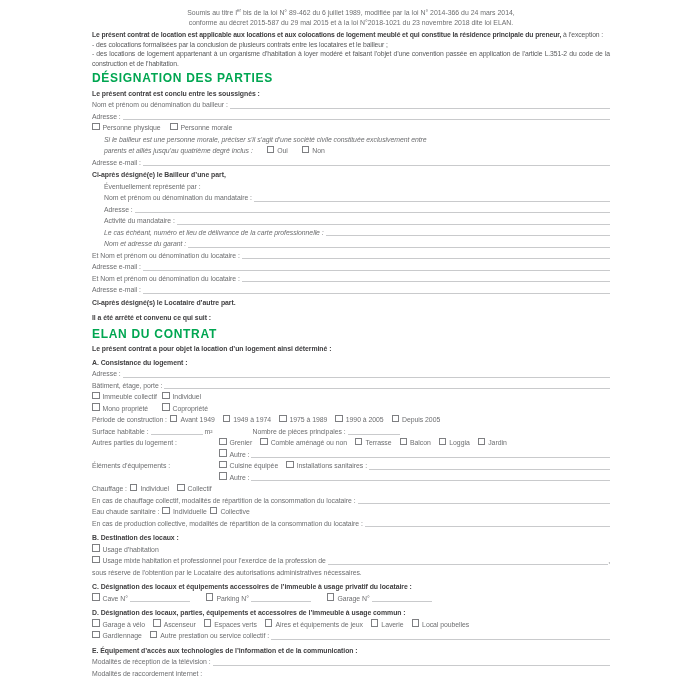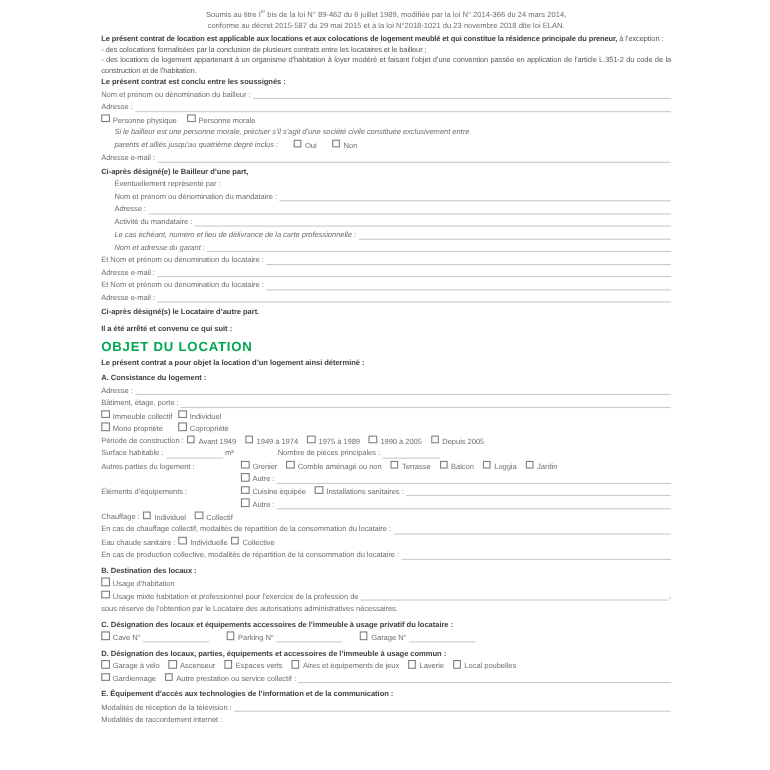--- a/index.html
+++ b/index.html
@@ -22,20 +22,21 @@
   .spacer{flex:0 0 auto;display:inline-block;}
 </style>
 </head>
 <body>
 
 <div class="page">
   <p class="subtitle"><span>Soumis au titre I</span><sup>er</sup><span> bis de la loi N° 89-462 du 6 juillet 1989, modifiée par la loi N° 2014-366 du 24 mars 2014,</span></p>
   <p class="subtitle">conforme au décret 2015-587 du 29 mai 2015 et à la loi N°2018-1021 du 23 novembre 2018 dite loi ELAN.</p>
   <p class="intro"><span class="b">Le présent contrat de location est applicable aux locations et aux colocations de logement meublé et qui constitue la résidence principale du preneur,</span><span> à l’exception :</span><br><span>- des colocations formalisées par la conclusion de plusieurs contrats entre les locataires et le bailleur ;</span><br><span>- des locations de logement appartenant à un organisme d’habitation à loyer modéré et faisant l’objet d’une convention passée en application de l’article L.351-2 du code de la construction et de l’habitation.</span></p>
   <div>
+      <div class="sec-heading">DÉSIGNATION DES PARTIES</div>
       <div class="row">
         <span class="t b">Le présent contrat est conclu entre les soussignés :</span>
       </div>
       <div class="row">
         <span class="t ">Nom et prénom ou dénomination du bailleur :</span>
         <span class="fill"></span>
       </div>
       <div class="row">
         <span class="t ">Adresse :</span>
         <span class="fill"></span>
@@ -99,21 +100,21 @@
       <div class="row">
         <span class="t ">Adresse e-mail :</span>
         <span class="fill"></span>
       </div>
       <div class="row" style="margin-top: 1px;">
         <span class="t b">Ci-après désigné(s) le Locataire d’autre part.</span>
       </div>
       <div class="row" style="margin-top: 4px;">
         <span class="t b">Il a été arrêté et convenu ce qui suit :</span>
       </div>
-      <div class="sec-heading">OBJET DU LOCATION</div>
+      <div class="sec-heading">ELAN DU CONTRAT</div>
       <div class="row">
         <span class="t b">Le présent contrat a pour objet la location d’un logement ainsi déterminé :</span>
       </div>
       <div class="row" style="margin-top: 2px;">
         <span class="t b">A. Consistance du logement :</span>
       </div>
       <div class="row">
         <span class="t ">Adresse :</span>
         <span class="fill"></span>
       </div>

